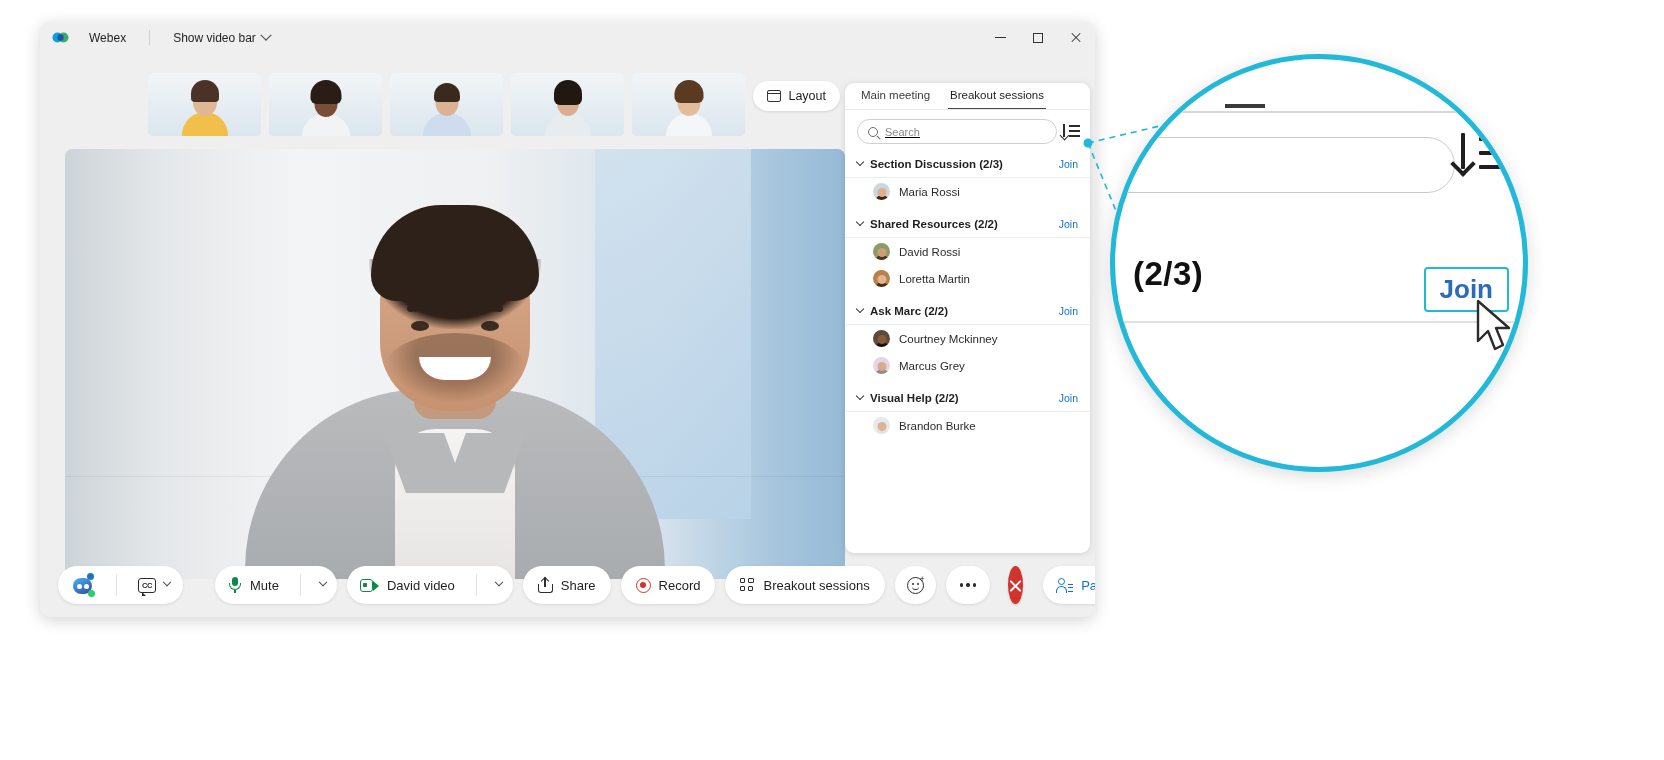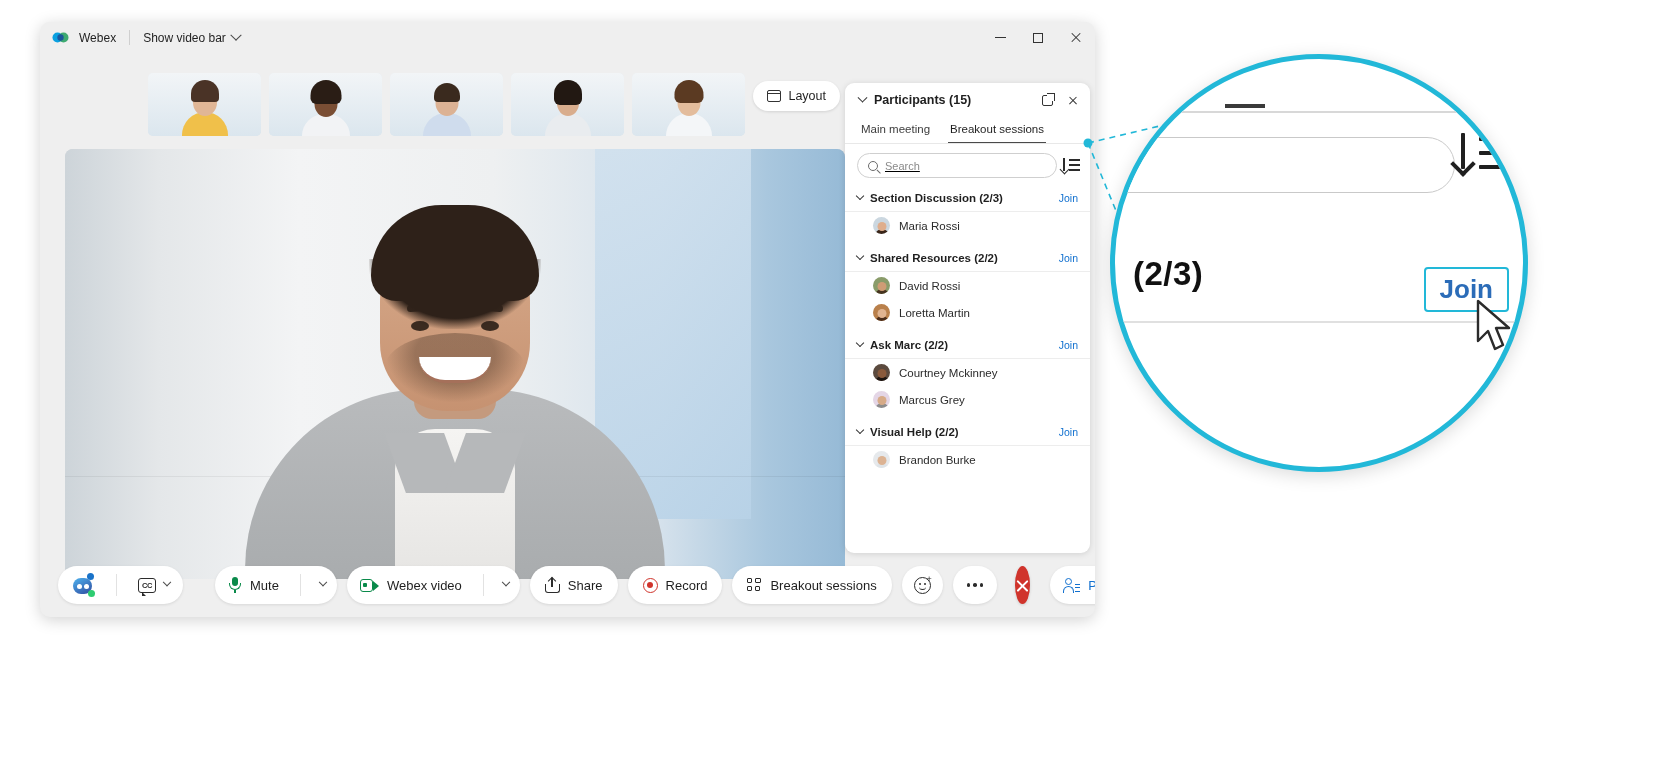--- a/index.html
+++ b/index.html
@@ -20,21 +20,21 @@
     box-shadow: 0 3px 16px rgba(0,0,0,0.18);
     overflow: hidden;
   }
 
   
   .titlebar {
     position: relative; height: 31px; width: 100%;
     background: #efefef;
     display: flex; align-items: center;
   }
-  .tb-left { display: flex; align-items: center; padding-left: 12px; gap: 10px; }
+  .tb-left { display: flex; align-items: center; padding-left: 12px; gap: 20px; }
   .webex-logo { width: 17px; height: 17px; position: relative; display:block; }
   .tb-brand { font-size: 12px; color: #1f1f1f; }
   .tb-sep { width: 1px; height: 15px; background: #cfcfcf; margin: 0 3px; }
   .tb-menu { font-size: 12px; color: #1f1f1f; display: flex; align-items: center; gap: 6px; cursor: default; }
   .chev { width: 8px; height: 8px; border-right: 1.3px solid #4a4a4a; border-bottom: 1.3px solid #4a4a4a; transform: rotate(45deg) translate(-2px,-2px); }
   .win-ctrls { position: absolute; right: 0; top: 0; height: 31px; display: flex; }
   .win-btn { width: 38px; height: 31px; display: flex; align-items: center; justify-content: center; cursor: default; }
   .glyph-min { width: 11px; height: 1px; background: #333; }
   .glyph-max { width: 10px; height: 10px; border: 1px solid #333; }
   .glyph-cls { position: relative; width: 12px; height: 12px; }
@@ -372,30 +372,20 @@
           <div class="p-eyeR"></div>
           <div class="p-browL"></div>
           <div class="p-browR"></div>
           <div class="p-hair"></div>
           <div class="p-hair2"></div>
         </div>
       </div>
       <div class="stage-scroll"></div>
 
       <div class="panel">
-        <div class="panel-head">
-          <span class="panel-chev"></span>
-          <span class="panel-title">Participants (15)</span>
-          <span class="panel-act">
-              <span class="ic-popout"></span>
-            </span>
-          <span class="panel-act">
-              <span class="ic-x"></span>
-            </span>
-        </div>
 
         <div class="tabs">
           <div class="tab">Main meeting</div>
           <div class="tab active">Breakout sessions</div>
           <div class="tabs-rule"></div>
         </div>
 
         <div class="search-row">
           <div class="search-box">
             <span class="ic-search"></span>
@@ -517,21 +507,21 @@
           </span>
         </div>
 
         <div class="pill split">
           <span class="seg">
             <span class="ic-cam">
                 <span class="body"></span>
                 <span class="dot"></span>
                 <span class="lens"></span>
               </span>
-            <span>Webex video</span>
+            <span>David video</span>
           </span>
           <span class="divider"></span>
           <span class="seg" style="padding:0 11px;">
             <span class="caret"></span>
           </span>
         </div>
 
         <div class="pill">
           <span class="ic-share">
               <span class="tray"></span>

